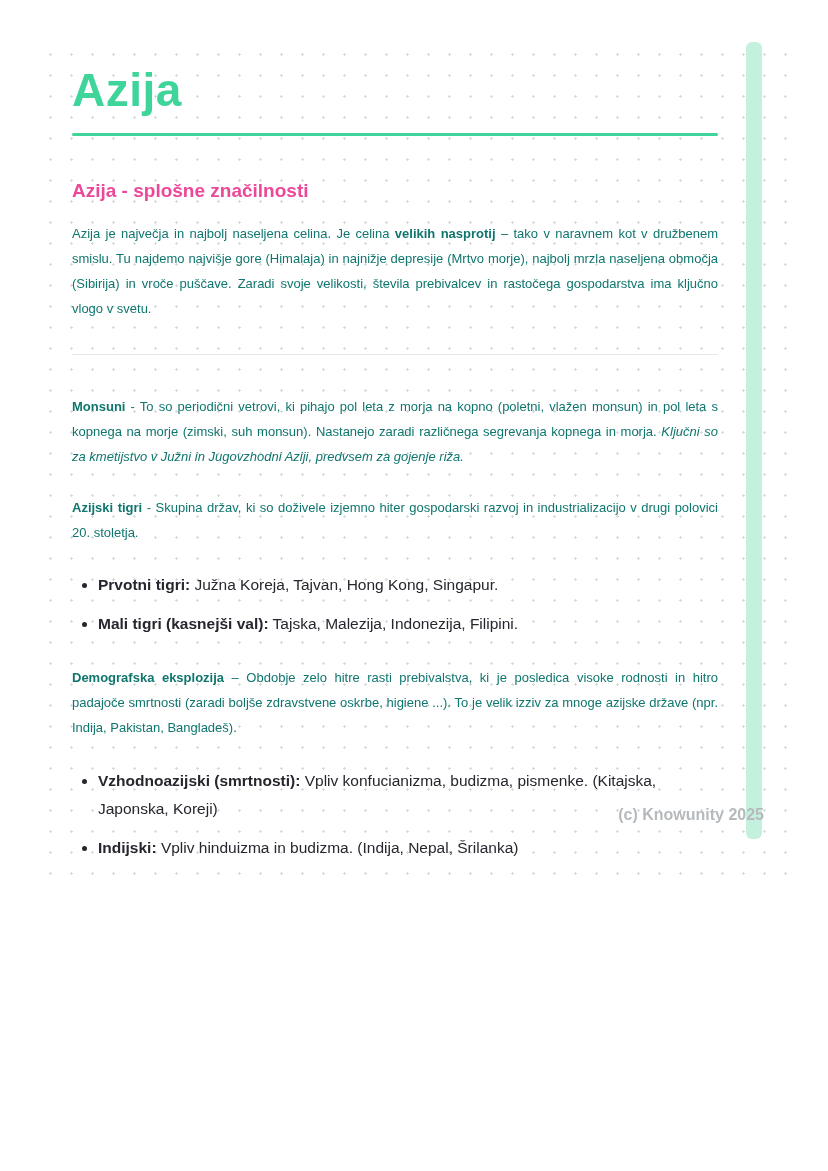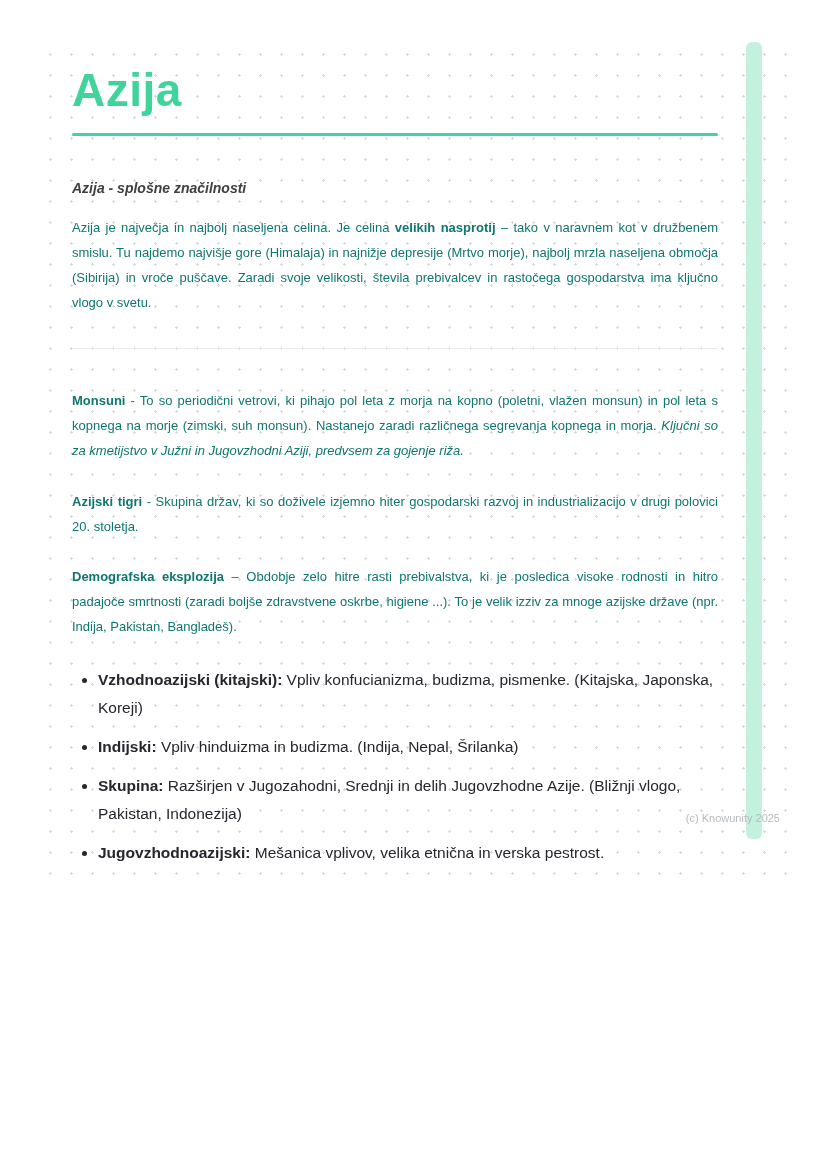--- a/index.html
+++ b/index.html
@@ -53,24 +53,23 @@
     color: #3fd49a;
   }
   .title-rule {
     height: 3px;
     background: #3fd49a;
     border-radius: 2px;
     margin: 16px 0 44px 0;
   }
   .section-heading {
     margin: 0 0 20px 0;
-    font-size: 14px;
+    font-size: 19px;
     font-weight: 700;
-    color: #404040;
-    font-style: italic;
+    color: #ec4899;
   }
   .para {
     margin: 0 0 26px 0;
     font-size: 13px;
     line-height: 1.92;
     color: #0f766e;
     text-align: justify;
   }
   .para .term { font-weight: 700; }
   .para .note { font-style: italic; }
@@ -87,25 +86,26 @@
   .term-list li {
     font-size: 15.5px;
     line-height: 1.8;
     color: #26262e;
     margin-bottom: 11px;
     text-align: left;
   }
   .term-list li .term { font-weight: 700; }
   .footer-credit {
     position: absolute;
-    right: 48px;
+    right: 64px;
     bottom: 52px;
-    font-size: 11px;
+    font-size: 16px;
     color: #b6babd;
     z-index: 3;
+    font-weight: bold;
   }
 </style>
 </head>
 <body>
 
 <div class="page">
 
   <div class="accent-strip"></div>
   <div class="dot-grid"></div>
 
@@ -118,26 +118,30 @@
 
     <p class="para"><span>Azija je največja in najbolj naseljena celina. Je celina </span><span class="term">velikih nasprotij</span><span> – tako v naravnem kot v družbenem smislu. Tu najdemo najvišje gore (Himalaja) in najnižje depresije (Mrtvo morje), najbolj mrzla naseljena območja (Sibirija) in vroče puščave. Zaradi svoje velikosti, števila prebivalcev in rastočega gospodarstva ima ključno vlogo v svetu.</span></p>
 
     <hr class="divider">
 
 
     <p class="para"><span class="term">Monsuni</span><span> - To so periodični vetrovi, ki pihajo pol leta z morja na kopno (poletni, vlažen monsun) in pol leta s kopnega na morje (zimski, suh monsun). Nastanejo zaradi različnega segrevanja kopnega in morja. </span><span class="note">Ključni so za kmetijstvo v Južni in Jugovzhodni Aziji, predvsem za gojenje riža.</span></p>
 
     <p class="para"><span class="term">Azijski tigri</span><span> - Skupina držav, ki so doživele izjemno hiter gospodarski razvoj in industrializacijo v drugi polovici 20. stoletja.</span></p>
 
+    <ul class="term-list">
+      <li><span class="term">Prvotni tigri:</span><span> Južna Koreja, Tajvan, Hong Kong, Singapur.</span></li>
+      <li><span class="term">Mali tigri (kasnejši val):</span><span> Tajska, Malezija, Indonezija, Filipini.</span></li>
+    </ul>
 
     <p class="para"><span class="term">Demografska eksplozija</span><span> – Obdobje zelo hitre rasti prebivalstva, ki je posledica visoke rodnosti in hitro padajoče smrtnosti (zaradi boljše zdravstvene oskrbe, higiene ...). To je velik izziv za mnoge azijske države (npr. Indija, Pakistan, Bangladeš).</span></p>
 
 
     <ul class="term-list">
-      <li><span class="term">Vzhodnoazijski (kitajski):</span><span> Vpliv konfucianizma, budizma, pismenke. (Kitajska, Japonska, Koreji)</span></li>
+      <li><span class="term">Vzhodnoazijski (smrtnosti):</span><span> Vpliv konfucianizma, budizma, pismenke. (Kitajska, Japonska, Koreji)</span></li>
       <li><span class="term">Indijski:</span><span> Vpliv hinduizma in budizma. (Indija, Nepal, Šrilanka)</span></li>
       <li><span class="term">Skupina:</span><span> Razširjen v Jugozahodni, Srednji in delih Jugovzhodne Azije. (Bližnji vlogo, Pakistan, Indonezija)</span></li>
       <li><span class="term">Jugovzhodnoazijski:</span><span> Mešanica vplivov, velika etnična in verska pestrost.</span></li>
     </ul>
 
   </div>
 
   <div class="footer-credit">(c) Knowunity 2025</div>
 
 </div>

